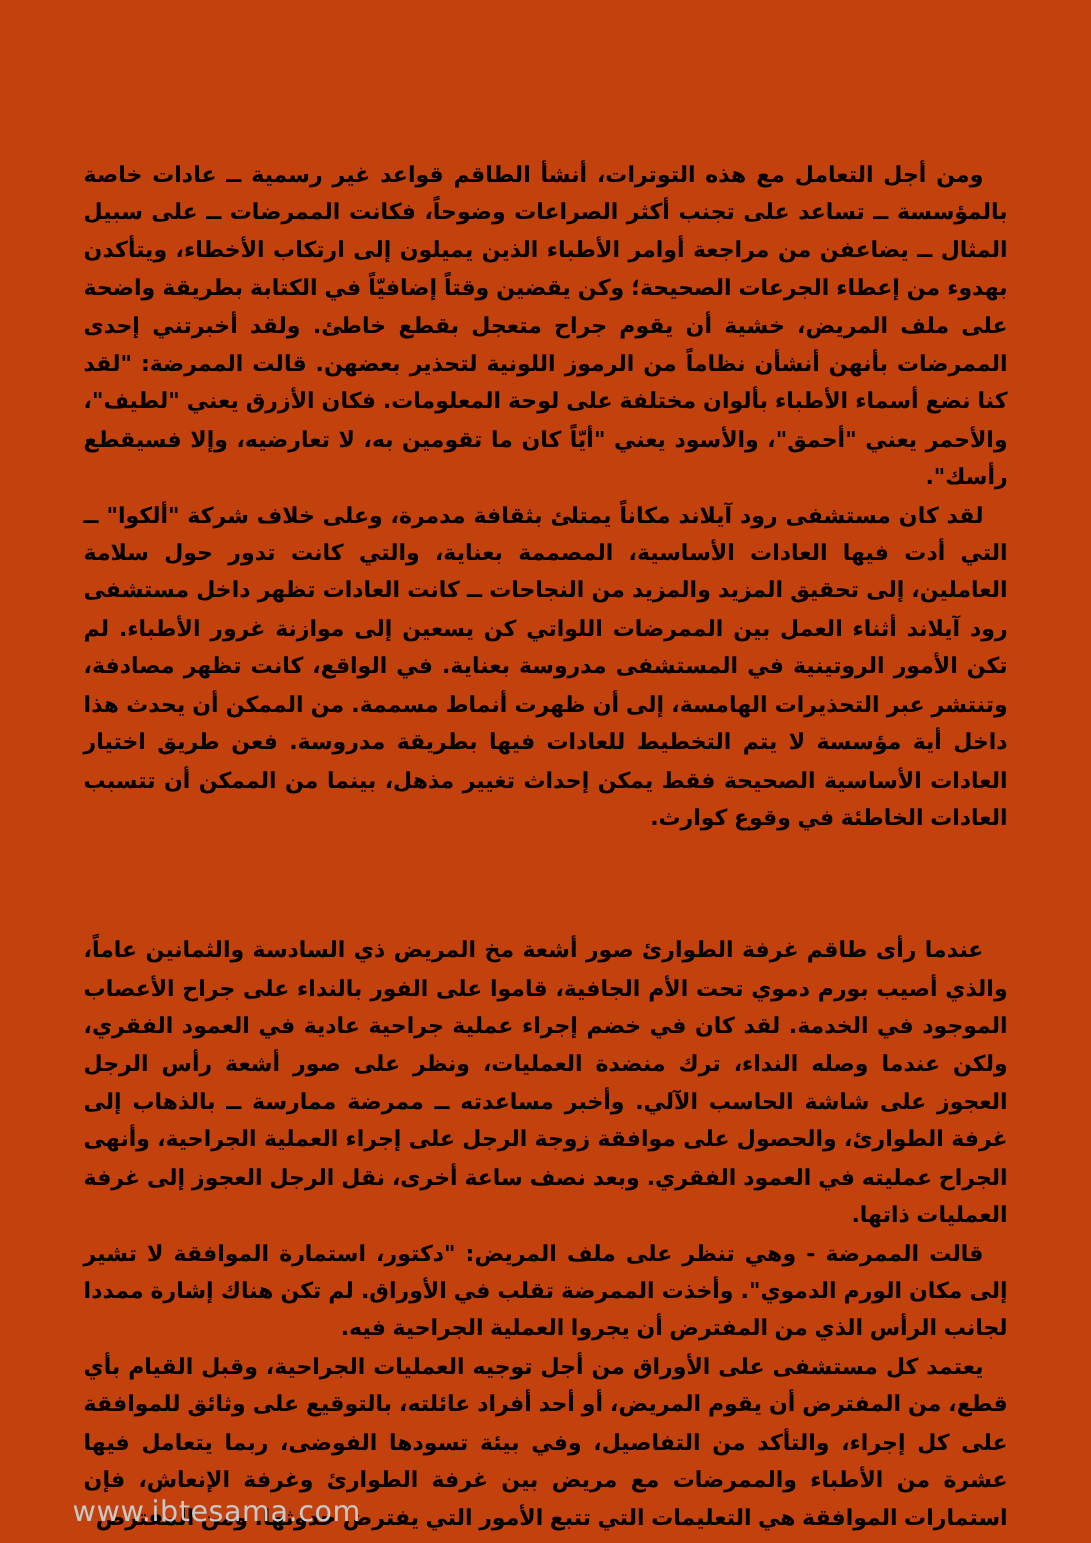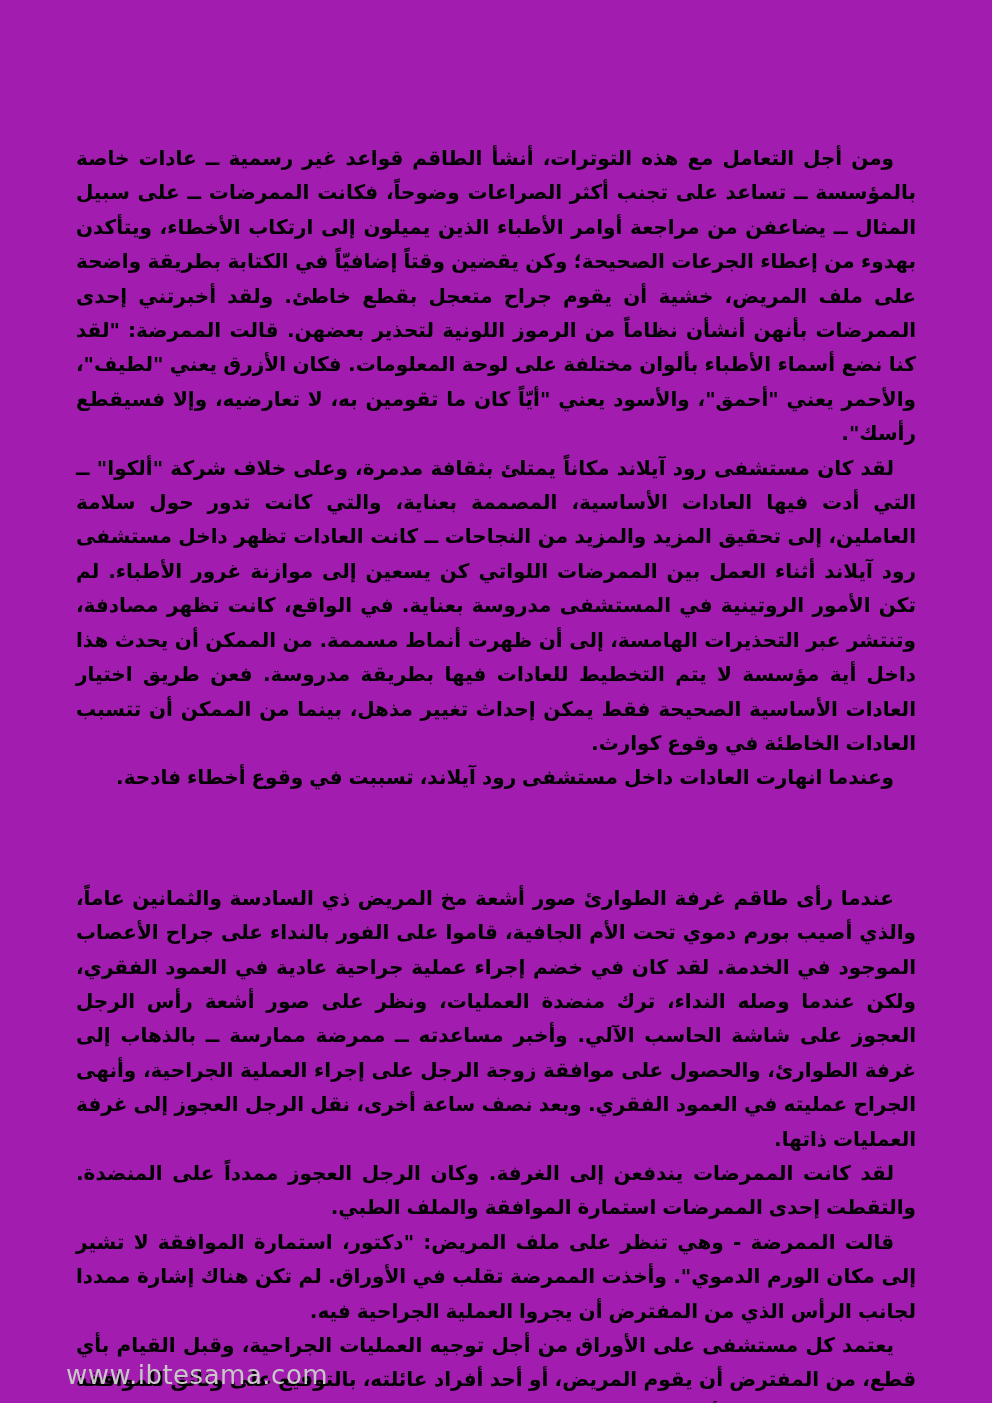--- a/index.html
+++ b/index.html
@@ -4,21 +4,21 @@
 <style>
   html, body {
     margin: 0;
     padding: 0;
     background: #ffffff;
   }
   .page {
     position: relative;
     width: 992px;
     height: 1403px;
-    background: #a21caf;
+    background: #c2410c;
     overflow: hidden;
     font-family: "DejaVu Sans", sans-serif;
   }
   .text-block {
     position: absolute;
     top: 141px;
     right: 76px;
     width: 840px;
     direction: rtl;
     unicode-bidi: embed;
@@ -52,23 +52,21 @@
   }
 </style>
 </head>
 <body>
 
 <div class="page">
 
   <div class="text-block" dir="rtl">
     <p class="para">ومن أجل التعامل مع هذه التوترات، أنشأ الطاقم قواعد غير رسمية ــ عادات خاصة بالمؤسسة ــ تساعد على تجنب أكثر الصراعات وضوحاً، فكانت الممرضات ــ على سبيل المثال ــ يضاعفن من مراجعة أوامر الأطباء الذين يميلون إلى ارتكاب الأخطاء، ويتأكدن بهدوء من إعطاء الجرعات الصحيحة؛ وكن يقضين وقتاً إضافيّاً في الكتابة بطريقة واضحة على ملف المريض، خشية أن يقوم جراح متعجل بقطع خاطئ. ولقد أخبرتني إحدى الممرضات بأنهن أنشأن نظاماً من الرموز اللونية لتحذير بعضهن. قالت الممرضة: "لقد كنا نضع أسماء الأطباء بألوان مختلفة على لوحة المعلومات. فكان الأزرق يعني "لطيف"، والأحمر يعني "أحمق"، والأسود يعني "أيّاً كان ما تقومين به، لا تعارضيه، وإلا فسيقطع رأسك".</p>
     <p class="para">لقد كان مستشفى رود آيلاند مكاناً يمتلئ بثقافة مدمرة، وعلى خلاف شركة "ألكوا" ــ التي أدت فيها العادات الأساسية، المصممة بعناية، والتي كانت تدور حول سلامة العاملين، إلى تحقيق المزيد والمزيد من النجاحات ــ كانت العادات تظهر داخل مستشفى رود آيلاند أثناء العمل بين الممرضات اللواتي كن يسعين إلى موازنة غرور الأطباء. لم تكن الأمور الروتينية في المستشفى مدروسة بعناية. في الواقع، كانت تظهر مصادفة، وتنتشر عبر التحذيرات الهامسة، إلى أن ظهرت أنماط مسممة. من الممكن أن يحدث هذا داخل أية مؤسسة لا يتم التخطيط للعادات فيها بطريقة مدروسة. فعن طريق اختيار العادات الأساسية الصحيحة فقط يمكن إحداث تغيير مذهل، بينما من الممكن أن تتسبب العادات الخاطئة في وقوع كوارث.</p>
-    <p class="para">وعندما انهارت العادات داخل مستشفى رود آيلاند، تسببت في وقوع أخطاء فادحة.</p>
     <div class="section-break"></div>
     <p class="para">عندما رأى طاقم غرفة الطوارئ صور أشعة مخ المريض ذي السادسة والثمانين عاماً، والذي أصيب بورم دموي تحت الأم الجافية، قاموا على الفور بالنداء على جراح الأعصاب الموجود في الخدمة. لقد كان في خضم إجراء عملية جراحية عادية في العمود الفقري، ولكن عندما وصله النداء، ترك منضدة العمليات، ونظر على صور أشعة رأس الرجل العجوز على شاشة الحاسب الآلي. وأخبر مساعدته ــ ممرضة ممارسة ــ بالذهاب إلى غرفة الطوارئ، والحصول على موافقة زوجة الرجل على إجراء العملية الجراحية، وأنهى الجراح عمليته في العمود الفقري. وبعد نصف ساعة أخرى، نقل الرجل العجوز إلى غرفة العمليات ذاتها.</p>
-    <p class="para">لقد كانت الممرضات يندفعن إلى الغرفة. وكان الرجل العجوز ممدداً على المنضدة. والتقطت إحدى الممرضات استمارة الموافقة والملف الطبي.</p>
     <p class="para">قالت الممرضة - وهي تنظر على ملف المريض: "دكتور، استمارة الموافقة لا تشير إلى مكان الورم الدموي". وأخذت الممرضة تقلب في الأوراق. لم تكن هناك إشارة ممددا لجانب الرأس الذي من المفترض أن يجروا العملية الجراحية فيه.</p>
     <p class="para">يعتمد كل مستشفى على الأوراق من أجل توجيه العمليات الجراحية، وقبل القيام بأي قطع، من المفترض أن يقوم المريض، أو أحد أفراد عائلته، بالتوقيع على وثائق للموافقة على كل إجراء، والتأكد من التفاصيل، وفي بيئة تسودها الفوضى، ربما يتعامل فيها عشرة من الأطباء والممرضات مع مريض بين غرفة الطوارئ وغرفة الإنعاش، فإن استمارات الموافقة هي التعليمات التي تتبع الأمور التي يفترض حدوثها. ومن المفترض</p>
   </div>
 
   <div class="watermark">www.ibtesama.com</div>
 
 </div>
 
 </body></html>

